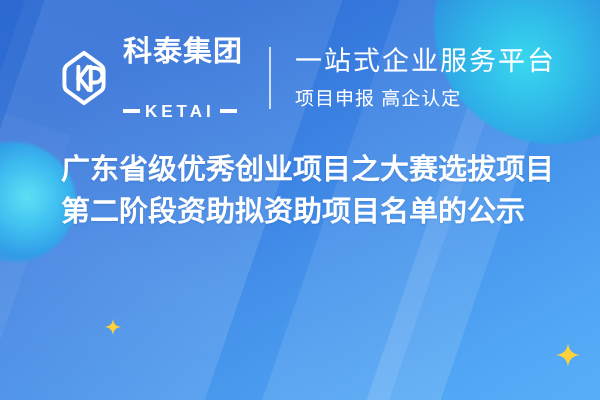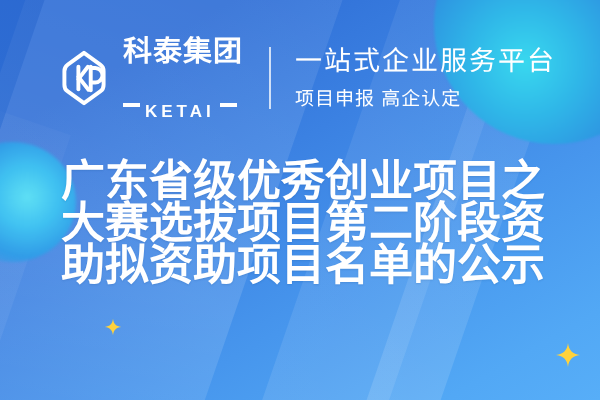--- a/index.html
+++ b/index.html
@@ -158,21 +158,21 @@
   .logo-cn {
     font-size: 29px;
     font-weight: 700;
     color: #ffffff;
     letter-spacing: 1px;
     line-height: 1;
     white-space: nowrap;
   }
   .logo-en-row {
     display: flex;
-    align-items: flex-start;
+    align-items: center;
     gap: 5px;
   }
   .logo-dash {
     width: 17px;
     height: 4px;
     background: #ffffff;
     flex: none;
   }
   .logo-en {
     font-size: 17px;
@@ -208,24 +208,24 @@
     font-size: 19px;
     color: #ffffff;
     letter-spacing: 1px;
     line-height: 1.1;
     white-space: nowrap;
   }
 
   
   .title {
     position: absolute;
-    top: 160px;
+    top: 148px;
     left: 61px;
     width: 500px;
-    font-size: 44px;
+    font-size: 29px;
     font-weight: 700;
     color: #ffffff;
     line-height: 42px;
     letter-spacing: 0px;
     text-shadow: 0 1px 2px rgba(20,70,140,0.18);
   }
 </style>
 </head>
 <body>
 

